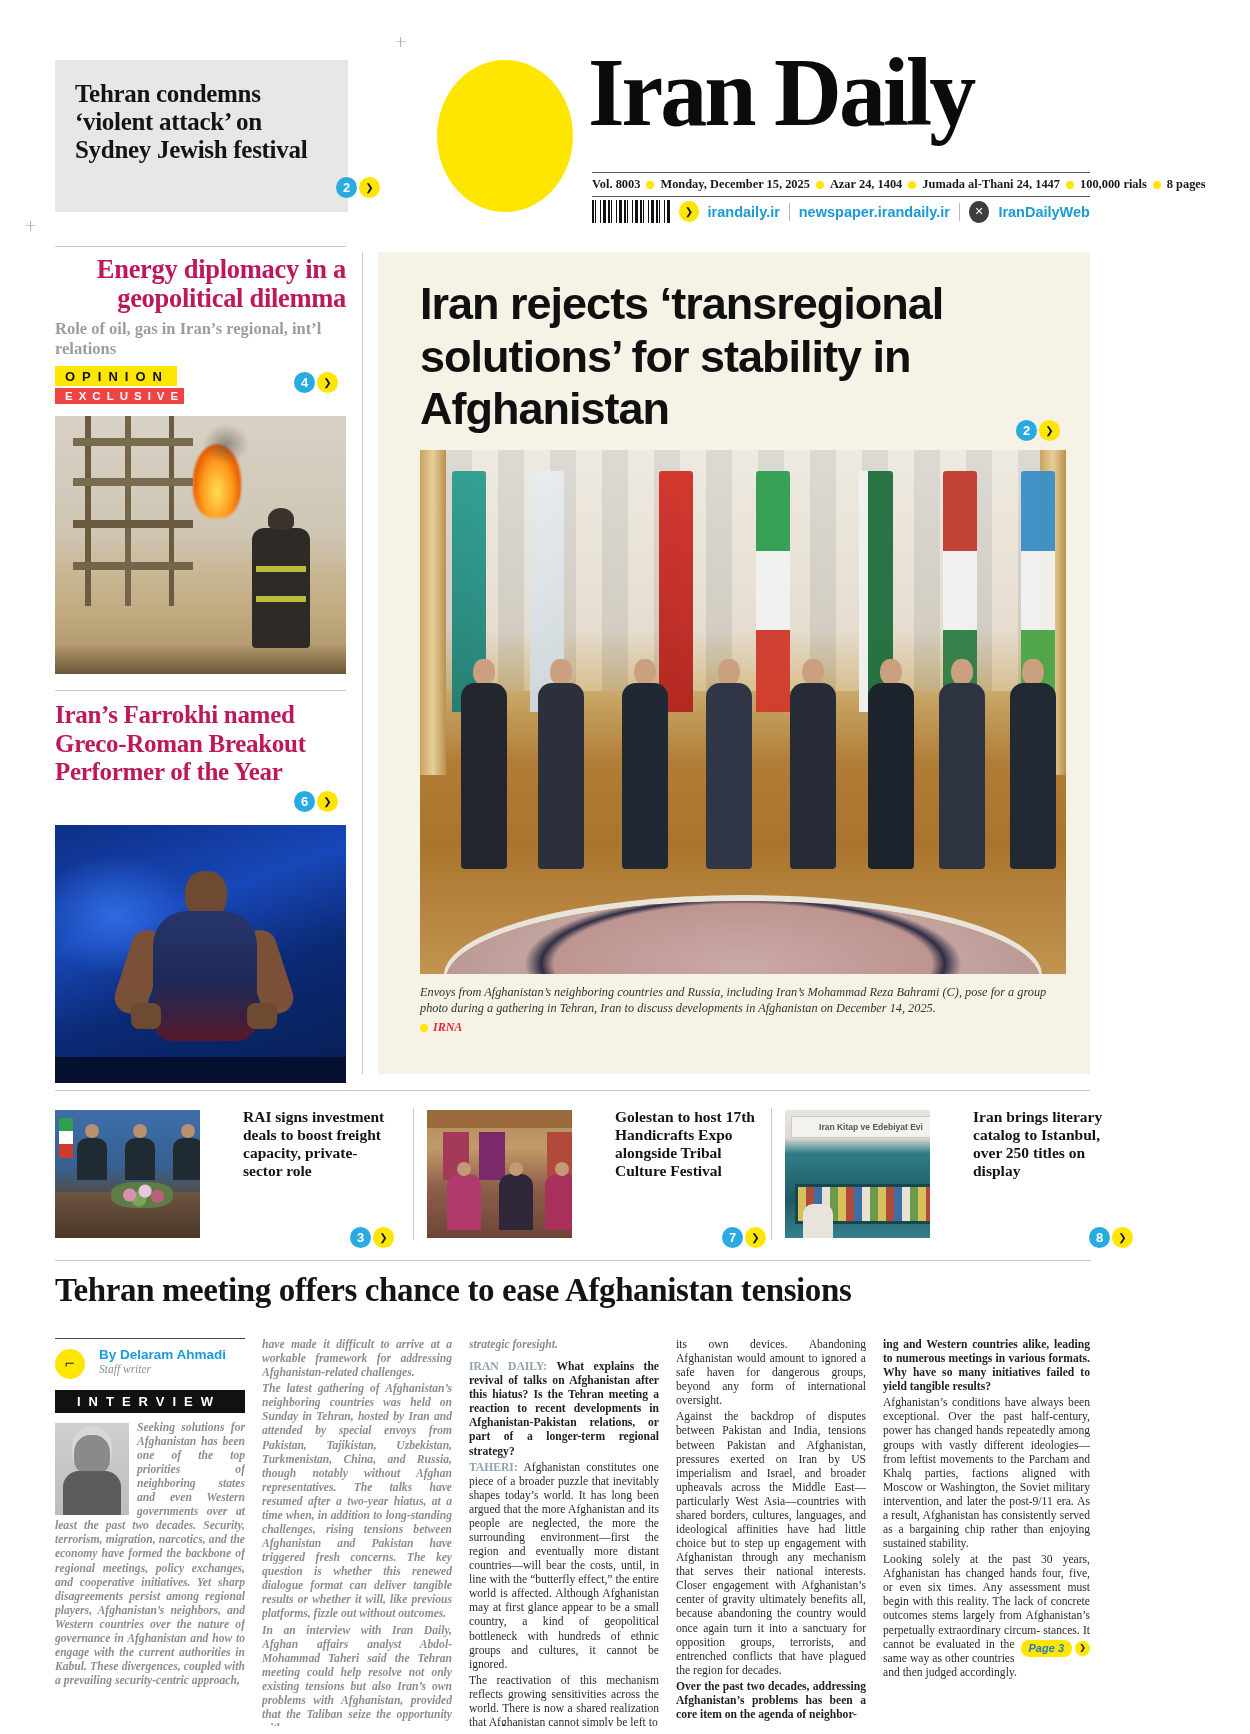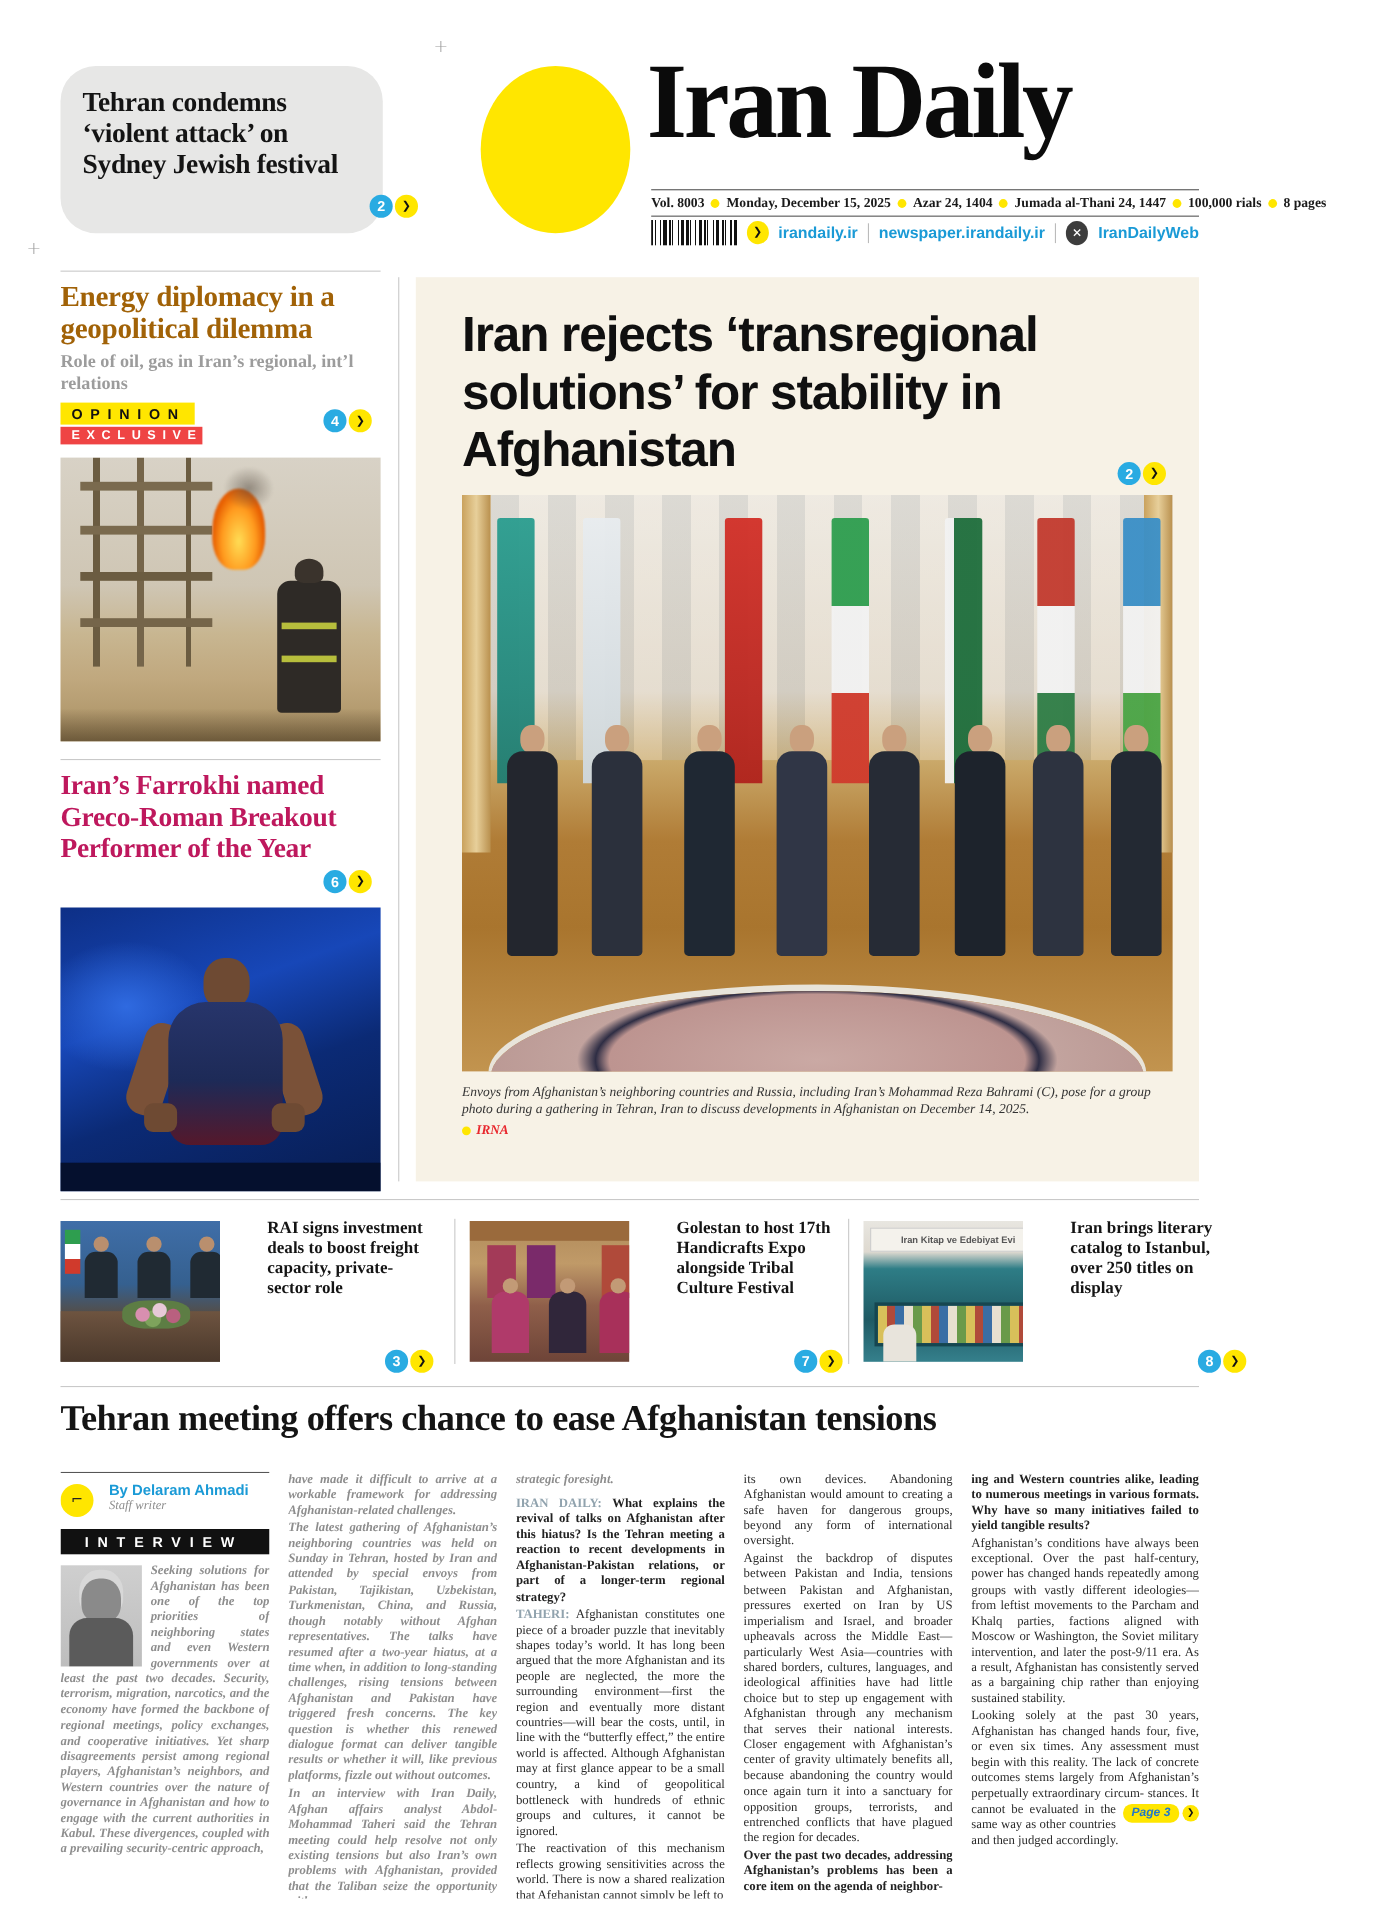--- a/index.html
+++ b/index.html
@@ -2,21 +2,21 @@
 <html><head>
 <meta charset="utf-8">
 <style>
   * { margin:0; padding:0; box-sizing:border-box; }
   body { background:#fff; font-family:"Liberation Serif", serif; }
   #page { position:relative; width:1250px; height:1734px; background:#fff; overflow:hidden; margin:0 auto; }
 
   .regmark { position:absolute; color:#9a9a9a; font-family:"DejaVu Sans",sans-serif; font-size:16px; font-weight:300; }
 
   
-  .grey-box { position:absolute; left:55px; top:60px; width:293px; height:152px; background:#e7e7e6; padding:20px 16px 0 20px;border-radius:32px; }
+  .grey-box { position:absolute; left:55px; top:60px; width:293px; height:152px; background:#e7e7e6; padding:20px 16px 0 20px; }
   .grey-box h2 { font-size:25px; line-height:1.12; color:#141414; letter-spacing:-0.3px; }
   .badge-row { position:absolute; display:flex; align-items:center; gap:2px; }
   .grey-box .badge-row { right:-32px; bottom:14px; }
 
   .numbadge { width:21px; height:21px; border-radius:50%; background:#29abe2; color:#fff; font-family:"Liberation Sans",sans-serif; font-weight:bold; font-size:13px; display:flex; align-items:center; justify-content:center; }
   .gobadge { width:21px; height:21px; border-radius:50%; background:#ffe600; color:#111; font-family:"DejaVu Sans",sans-serif; font-weight:bold; font-size:10px; display:flex; align-items:center; justify-content:center; }
 
   
   .logo-circle { position:absolute; left:437px; top:60px; width:136px; height:152px; background:#ffe600; border-radius:50%; }
   .masthead-title { position:absolute; left:588px; top:36px; width:505px; font-size:94px; font-weight:bold; letter-spacing:-3px; color:#0b0b0b; transform:scaleY(1.04); transform-origin:left top; white-space:nowrap; }
@@ -24,21 +24,21 @@
   .ydot { width:8px; height:8px; border-radius:50%; background:#ffe600; flex:0 0 auto; }
   .web-line { position:absolute; left:592px; top:200px; width:498px; display:flex; align-items:center; gap:9px; }
   .barcode { width:84px; height:23px; background:repeating-linear-gradient(90deg,#111 0 2px,#fff 2px 3px,#111 3px 4px,#fff 4px 8px,#111 8px 9px,#fff 9px 11px,#111 11px 14px,#fff 14px 16px); }
   .weblink { font-family:"Liberation Sans",sans-serif; font-weight:bold; font-size:14.5px; color:#1a9ad6; }
   .vsep { width:1px; height:18px; background:#bbb; }
   .xicon { width:22px; height:22px; border-radius:50%; background:#3d3d3d; color:#fff; font-family:"DejaVu Sans",sans-serif; font-size:11px; display:flex; align-items:center; justify-content:center; }
 
   
   .leftcol { position:absolute; left:55px; top:246px; width:291px; }
   .hairline { border-top:1px solid #c9c9c9; }
-  .op-head { font-size:26.5px; line-height:1.1; color:#a16207; margin-top:8px; letter-spacing:-0.3px; }
+  .op-head { font-size:26.5px; line-height:1.1; color:#be185d; margin-top:8px; letter-spacing:-0.3px;text-align:right; }
   .op-sub { font-size:16.5px; line-height:1.18; font-weight:bold; color:#9c9c9c; margin-top:6px; }
   .tagbadge { display:inline-block; font-family:"Liberation Sans",sans-serif; font-weight:bold; }
   .opinion-badge { background:#ffe600; color:#111; font-size:13px; letter-spacing:7px; padding:3px 8px 2px 10px; margin-top:8px; }
   .exclusive-badge { background:#ef4444; color:#fff; font-size:11.5px; letter-spacing:6px; padding:2px 0 2px 10px; }
   .lc-badges { position:absolute; right:8px; }
 
   .photo { position:relative; overflow:hidden; }
 
   
   .flare-photo { width:291px; height:258px; margin-top:12px; background:linear-gradient(180deg,#d8d2c6 0%,#cfc6b4 45%,#c8b691 62%,#c0a87e 78%,#a88f62 100%); }
@@ -363,21 +363,21 @@
       <span class="qtext">What explains the revival of talks on Afghanistan after this hiatus? Is the Tehran meeting a reaction to recent developments in Afghanistan-Pakistan relations, or part of a longer-term regional strategy?</span>
     </p>
     <p>
       <span class="qlabel">TAHERI:</span>
       <span>Afghanistan constitutes one piece of a broader puzzle that inevitably shapes today’s world. It has long been argued that the more Afghanistan and its people are neglected, the more the surrounding environment—first the region and eventually more distant countries—will bear the costs, until, in line with the “butterfly effect,” the entire world is affected. Although Afghanistan may at first glance appear to be a small country, a kind of geopolitical bottleneck with hundreds of ethnic groups and cultures, it cannot be ignored.</span>
     </p>
     <p>The reactivation of this mechanism reflects growing sensitivities across the world. There is now a shared realization that Afghanistan cannot simply be left to</p>
   </div>
 
   <div class="col c4">
-    <p>its own devices. Abandoning Afghanistan would amount to creating a safe haven for dangerous groups, beyond any form of international oversight.</p>
+    <p>its own devices. Abandoning Afghanistan would amount to ignored a safe haven for dangerous groups, beyond any form of international oversight.</p>
     <p>Against the backdrop of disputes between Pakistan and India, tensions between Pakistan and Afghanistan, pressures exerted on Iran by US imperialism and Israel, and broader upheavals across the Middle East—particularly West Asia—countries with shared borders, cultures, languages, and ideological affinities have had little choice but to step up engagement with Afghanistan through any mechanism that serves their national interests. Closer engagement with Afghanistan’s center of gravity ultimately benefits all, because abandoning the country would once again turn it into a sanctuary for opposition groups, terrorists, and entrenched conflicts that have plagued the region for decades.</p>
     <p class="qtext">Over the past two decades, addressing Afghanistan’s problems has been a core item on the agenda of neighbor-</p>
   </div>
 
   <div class="col c5">
     <p class="qtext">ing and Western countries alike, leading to numerous meetings in various formats. Why have so many initiatives failed to yield tangible results?</p>
     <p>Afghanistan’s conditions have always been exceptional. Over the past half-century, power has changed hands repeatedly among groups with vastly different ideologies—from leftist movements to the Parcham and Khalq parties, factions aligned with Moscow or Washington, the Soviet military intervention, and later the post-9/11 era. As a result, Afghanistan has consistently served as a bargaining chip rather than enjoying sustained stability.</p>
     <p>
       <span>Looking solely at the past 30 years, Afghanistan has changed hands four, five, or even six times. Any assessment must begin with this reality. The lack of concrete outcomes stems largely from Afghanistan’s perpetually extraordinary circum-</span>
       <span class="page3">

